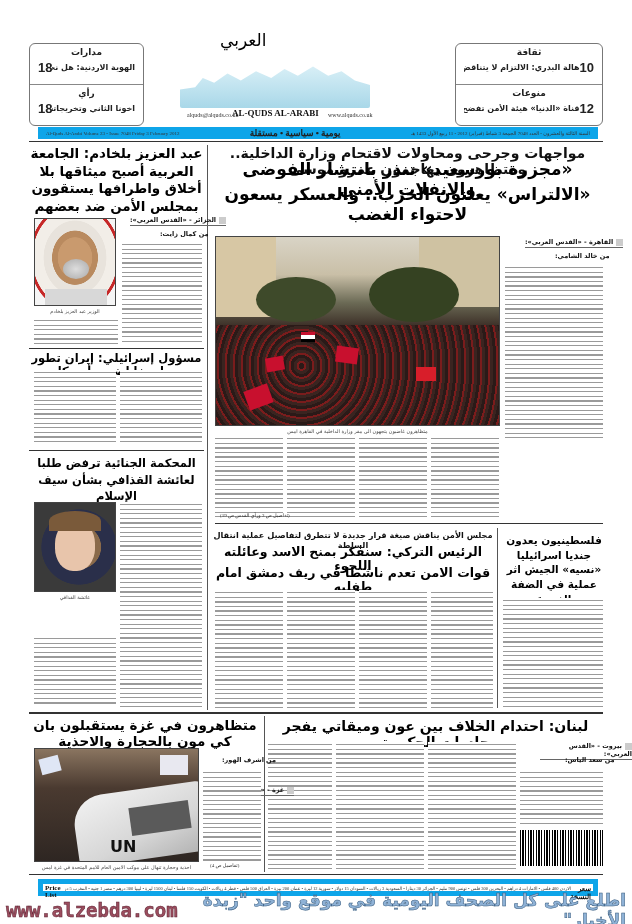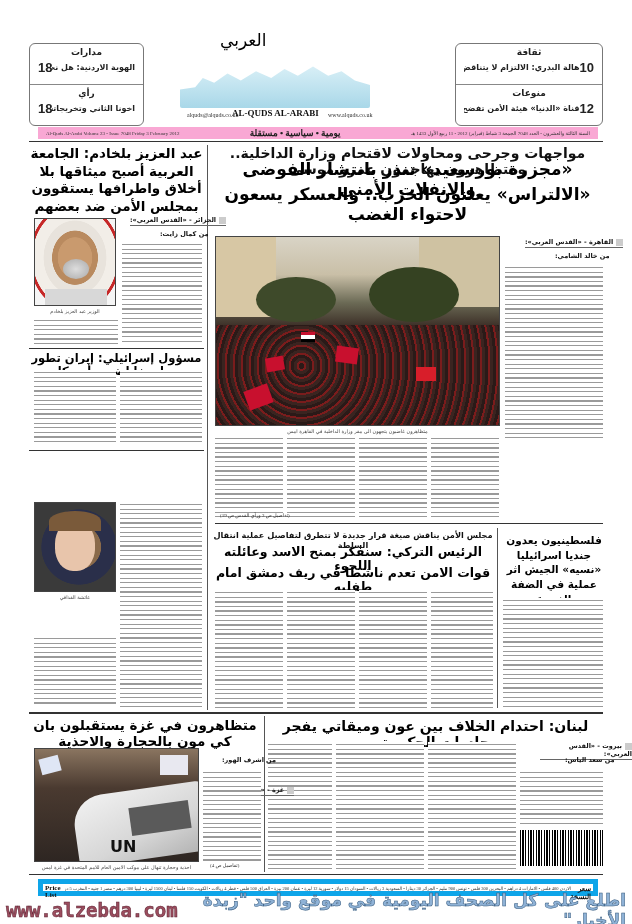--- a/index.html
+++ b/index.html
@@ -8,21 +8,21 @@
 .abs{position:absolute}
 .box{border:1px solid #777;border-radius:6px;background:#fff}
 .boxsec{position:absolute;left:0;right:0;text-align:center;direction:rtl}
 .boxsec .cat{font-size:9px;font-weight:bold;color:#222}
 .boxsec .row{display:flex;justify-content:space-between;align-items:center;padding:0 8px;direction:rtl}
 .boxsec .txt{font-size:8px;font-weight:bold;color:#222;white-space:nowrap;overflow:hidden}
 .boxsec .num{font-size:13px;font-weight:bold;font-family:"Liberation Sans",sans-serif;color:#222}
 .logo-bg{position:absolute;background:linear-gradient(180deg,#d9f0f7 0%,#9fd3e6 100%);opacity:.9;border-radius:2px}
 .logo-main{font-family:"DejaVu Serif",serif;font-weight:bold;color:#000;direction:rtl;position:absolute}
 .small{font-family:"Liberation Serif",serif;font-size:6px;color:#333;position:absolute}
-.dateline{position:absolute;left:38px;top:127px;width:560px;height:12px;background:#f9a8d4;display:flex;align-items:center;justify-content:space-between;padding:0 8px;font-size:5px;font-family:"Liberation Serif",serif;color:#333}
+.dateline{position:absolute;left:38px;top:127px;width:560px;height:12px;background:#0ea5e9;display:flex;align-items:center;justify-content:space-between;padding:0 8px;font-size:5px;font-family:"Liberation Serif",serif;color:#333}
 .dateline .mid{font-size:9px;font-weight:bold;direction:rtl;color:#222;letter-spacing:1px}
 .hr{position:absolute;background:#333}
 .head{direction:rtl;font-weight:bold;color:#000;text-align:center;position:absolute;line-height:1.15;font-family:"DejaVu Sans",sans-serif}
 .kicker{direction:rtl;font-size:10px;font-weight:bold;text-align:center;position:absolute;color:#111}
 .byline{direction:rtl;position:absolute;font-size:6.5px;font-weight:bold;color:#111;border-bottom:1px solid #666;padding-bottom:1px}
 .byline .sq{display:inline-block;width:7px;height:7px;background:#ccc;margin-left:3px;vertical-align:middle}
 .col{position:absolute;overflow:hidden}
 .photo{position:absolute;overflow:hidden;border:1px solid #444}
 .caption{position:absolute;font-size:5px;color:#444;text-align:center;direction:rtl}
 .banner{position:absolute;left:0;top:896px;width:632px;height:28px;display:flex;align-items:center;justify-content:space-between;padding:0 6px}
@@ -129,20 +129,21 @@
   <div class="caption" style="left:34px;top:308px;width:82px;">الوزير عبد العزيز بلخادم</div>
   <div class="col" style="left:122px;top:242px;width:80px;height:102px;background:repeating-linear-gradient(180deg,#fff 0 2px,#9a9a9a 2px 3.3px,#fff 3.3px 4.6px);"></div>
   <div class="col" style="left:34px;top:318px;width:84px;height:26px;background:repeating-linear-gradient(180deg,#fff 0 2px,#9a9a9a 2px 3.3px,#fff 3.3px 4.6px);"></div>
   <div class="hr" style="left:29px;top:348px;width:175px;height:1px;"></div>
 
   <div class="head" style="left:29px;top:352px;width:175px;font-size:11.5px;">مسؤول إسرائيلي: إيران تطور صاروخا لضرب أمريكا</div>
   <div class="col" style="left:34px;top:370px;width:82px;height:75px;background:repeating-linear-gradient(180deg,#fff 0 2px,#9a9a9a 2px 3.3px,#fff 3.3px 4.6px);"></div>
   <div class="col" style="left:120px;top:370px;width:82px;height:75px;background:repeating-linear-gradient(180deg,#fff 0 2px,#9a9a9a 2px 3.3px,#fff 3.3px 4.6px);"></div>
   <div class="hr" style="left:29px;top:450px;width:175px;height:1px;"></div>
 
+  <div class="head" style="left:29px;top:455px;width:175px;font-size:11.5px;line-height:1.45;">المحكمة الجنائية ترفض طلبا لعائشة القذافي بشأن سيف الإسلام</div>
   <div class="photo" style="left:34px;top:502px;width:82px;height:90px;background:radial-gradient(ellipse at 55% 50%,#e5c2a8 0 25%,#8a6a4a 26% 35%,#2a2f4a 36% 60%,#3a3a3a 61%);">
     <div class="abs" style="left:20px;top:18px;width:40px;height:50px;border-radius:45%;background:#e8c5ab;"></div>
     <div class="abs" style="left:14px;top:8px;width:52px;height:20px;border-radius:50% 50% 0 0;background:#7a5a3a;"></div>
   </div>
   <div class="caption" style="left:34px;top:594px;width:82px;">عائشة القذافي</div>
   <div class="col" style="left:120px;top:502px;width:82px;height:205px;background:repeating-linear-gradient(180deg,#fff 0 2px,#9a9a9a 2px 3.3px,#fff 3.3px 4.6px);"></div>
   <div class="col" style="left:34px;top:636px;width:82px;height:70px;background:repeating-linear-gradient(180deg,#fff 0 2px,#9a9a9a 2px 3.3px,#fff 3.3px 4.6px);"></div>
 
   <div class="kicker" style="left:212px;top:530px;width:282px;font-size:8.2px;">مجلس الأمن يناقش صيغة قرار جديدة لا تتطرق لتفاصيل عملية انتقال السلطة</div>
   <div class="head" style="left:212px;top:545px;width:282px;font-size:12.5px;">الرئيس التركي: سنفكر بمنح الاسد وعائلته اللجوء</div>

